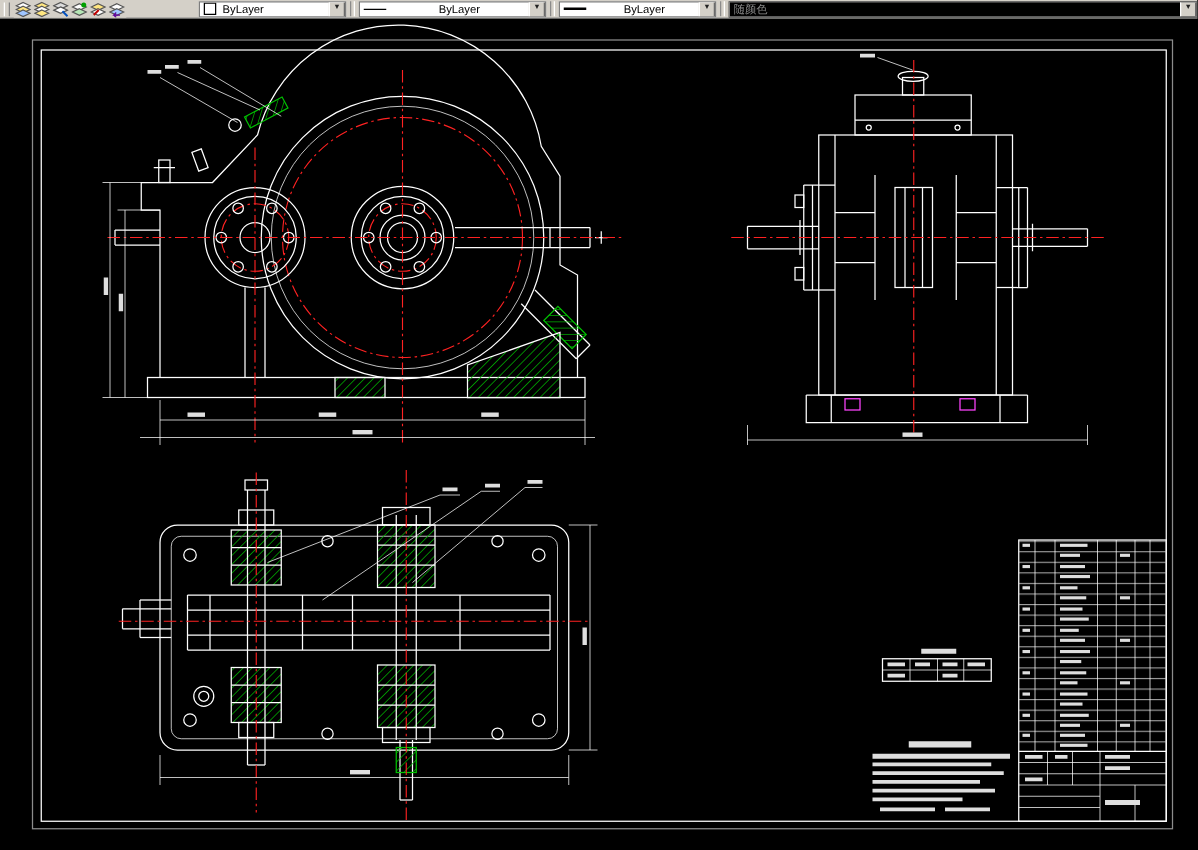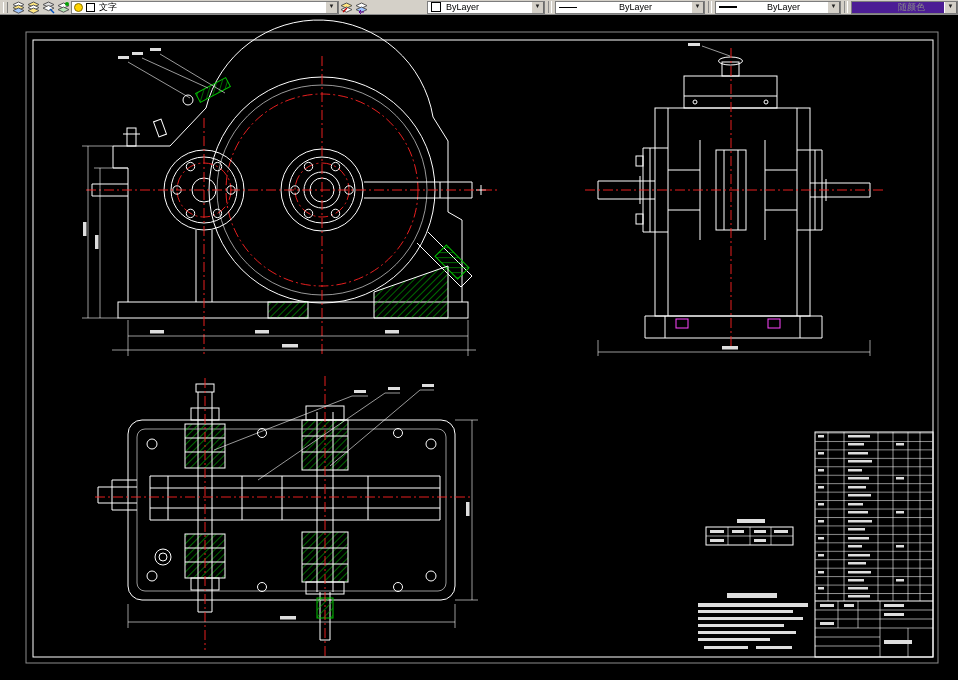--- a/index.html
+++ b/index.html
@@ -12,21 +12,21 @@
   .tbtn{width:15px;height:13px;background:#d4d0c8;border:1px solid #d4d0c8;padding:0;margin:0;
     display:flex;align-items:center;justify-content:center;}
   .sep{width:2px;height:12px;border-left:1px solid #8a8a8a;border-right:1px solid #fff;margin:0 3px;}
   .spacer{width:58px;height:13px;}
   .combo{display:flex;align-items:center;height:13px;background:#fff;border:1px solid #7d7d7d;
     box-sizing:border-box;font-size:9px;color:#000;overflow:hidden;}
   .combo .txt{flex:1;padding-left:3px;white-space:nowrap;overflow:hidden;line-height:11px;}
   .combo .txt.center{text-align:center;padding-left:0;}
   .arrow{width:11px;height:11px;background:#d4d0c8;border:1px solid;border-color:#fff #6a6a6a #6a6a6a #fff;
     font-size:6px;line-height:9px;text-align:center;color:#222;flex:none;}
-  .combo.disabled{background:#4c1d95;color:#8a8a8a;padding-left:43px;}
+  .combo.disabled{background:#000000;color:#8a8a8a;}
   .lc-ico{display:inline-block;width:7px;height:7px;margin:0 1px 0 2px;flex:none;}
   .bulb{background:#ffd400;border:1px solid #8a7000;border-radius:50%;}
   .chip{background:#fff;border:1px solid #000;}
   .swatch{display:inline-block;width:8px;height:8px;background:#fff;border:1px solid #000;margin:0 2px 0 3px;flex:none;}
   .line-sample{display:inline-block;width:18px;height:0;border-top:1px solid #000;margin:0 3px;flex:none;}
   .line-sample.thick{border-top-width:2px;}
 
   
   .canvas{position:absolute;top:15px;left:0;width:958px;height:665px;background:#000;}
 
@@ -69,26 +69,20 @@
     </svg>
   </button>
   <button class="tbtn">
     <svg width="13" height="13" viewBox="0 0 13 13">
       <polygon points="6.5,2 12,4.6 6.5,7.2 1,4.6" fill="#fefefe" stroke="#555"></polygon>
       <polygon points="6.5,6 12,8.6 6.5,11.2 1,8.6" fill="#b5e6b5" stroke="#555"></polygon>
       <circle cx="10" cy="3" r="2" fill="#00a000"></circle>
     </svg>
   </button>
 
-  <div class="combo" style="width:268px">
-    <span class="lc-ico bulb"></span>
-    <span class="lc-ico chip"></span>
-    <span class="txt">文字</span>
-    <span class="arrow">▼</span>
-  </div>
 
   <button class="tbtn">
     <svg width="13" height="13" viewBox="0 0 13 13">
       <polygon points="6.5,2 12,4.6 6.5,7.2 1,4.6" fill="#ffe680" stroke="#555"></polygon>
       <polygon points="6.5,6 12,8.6 6.5,11.2 1,8.6" fill="#fefefe" stroke="#555"></polygon>
       <line x1="3" y1="11" x2="7" y2="7" stroke="#c00000" stroke-width="1.5"></line>
     </svg>
   </button>
   <button class="tbtn">
     <svg width="13" height="13" viewBox="0 0 13 13">

